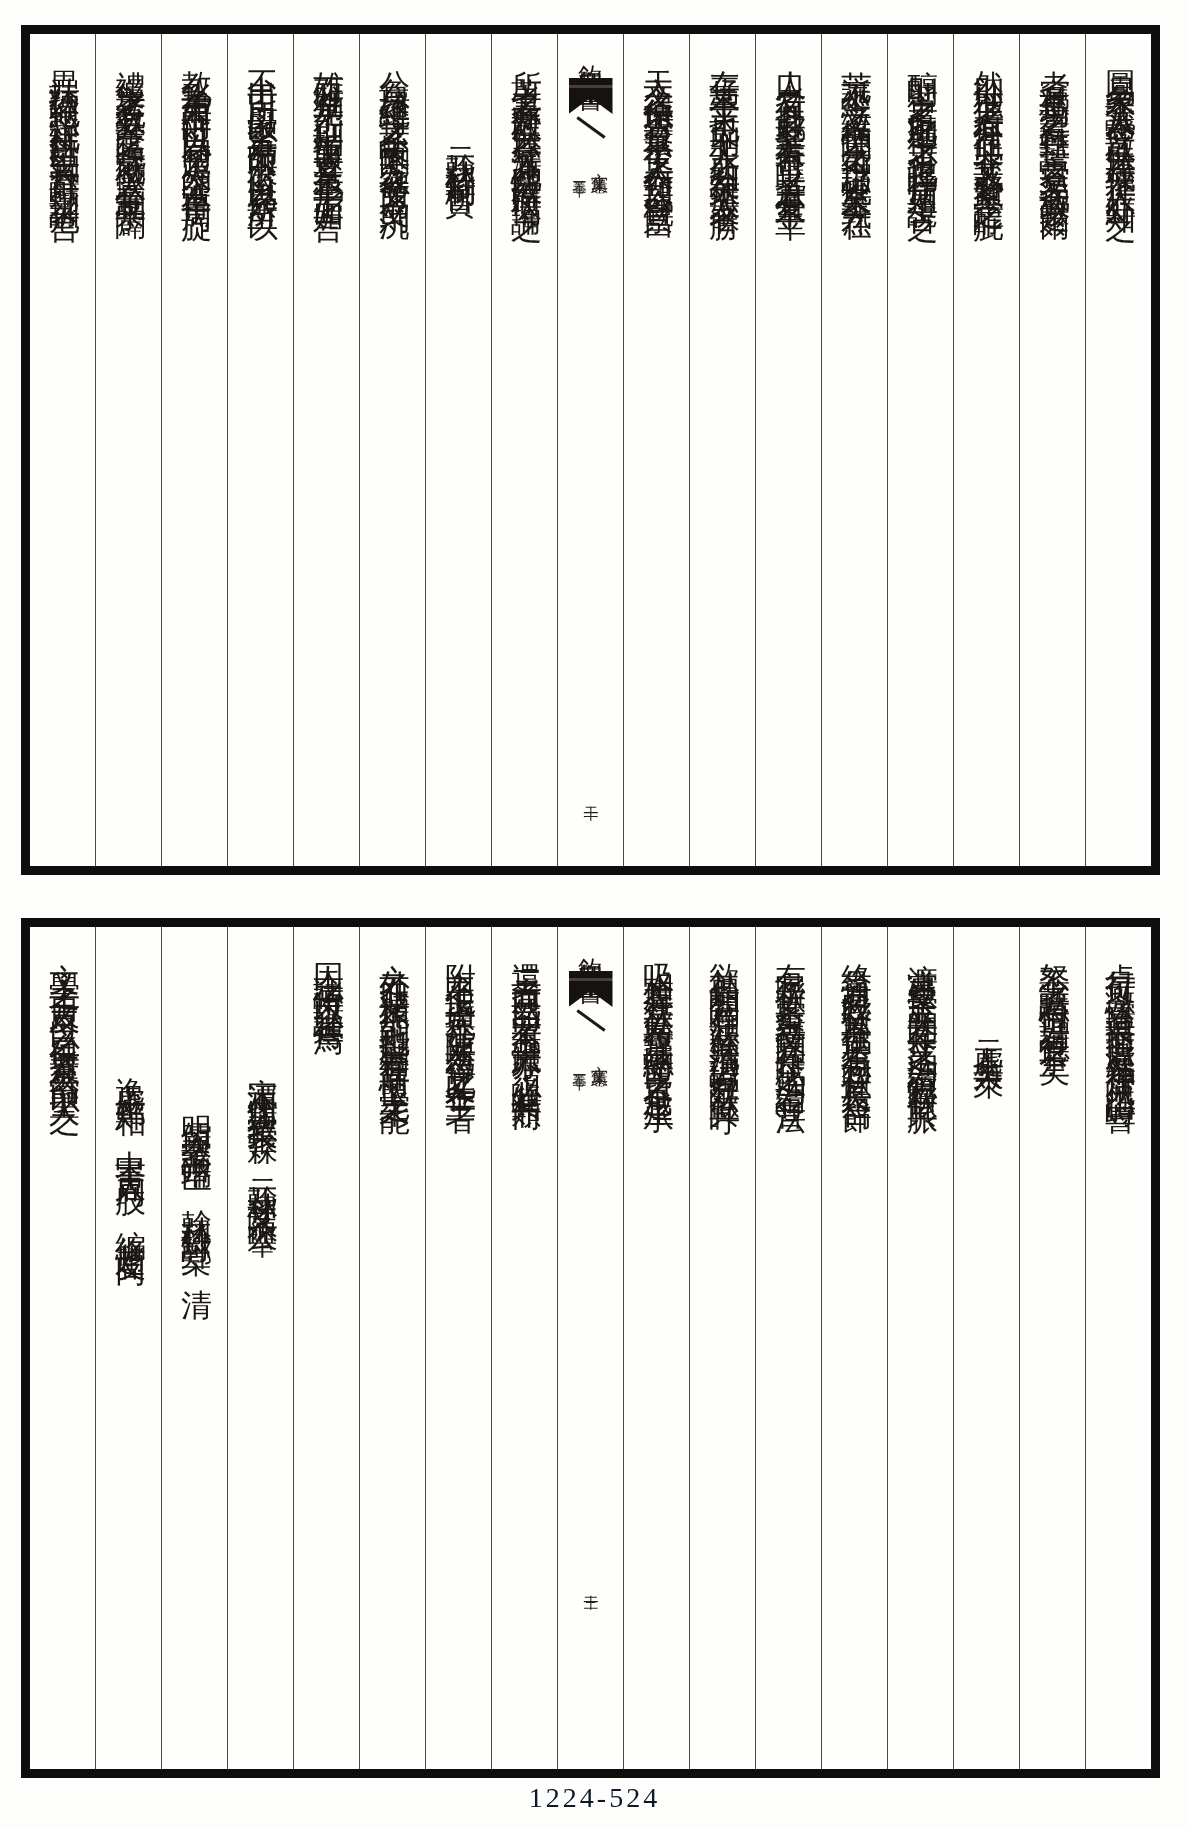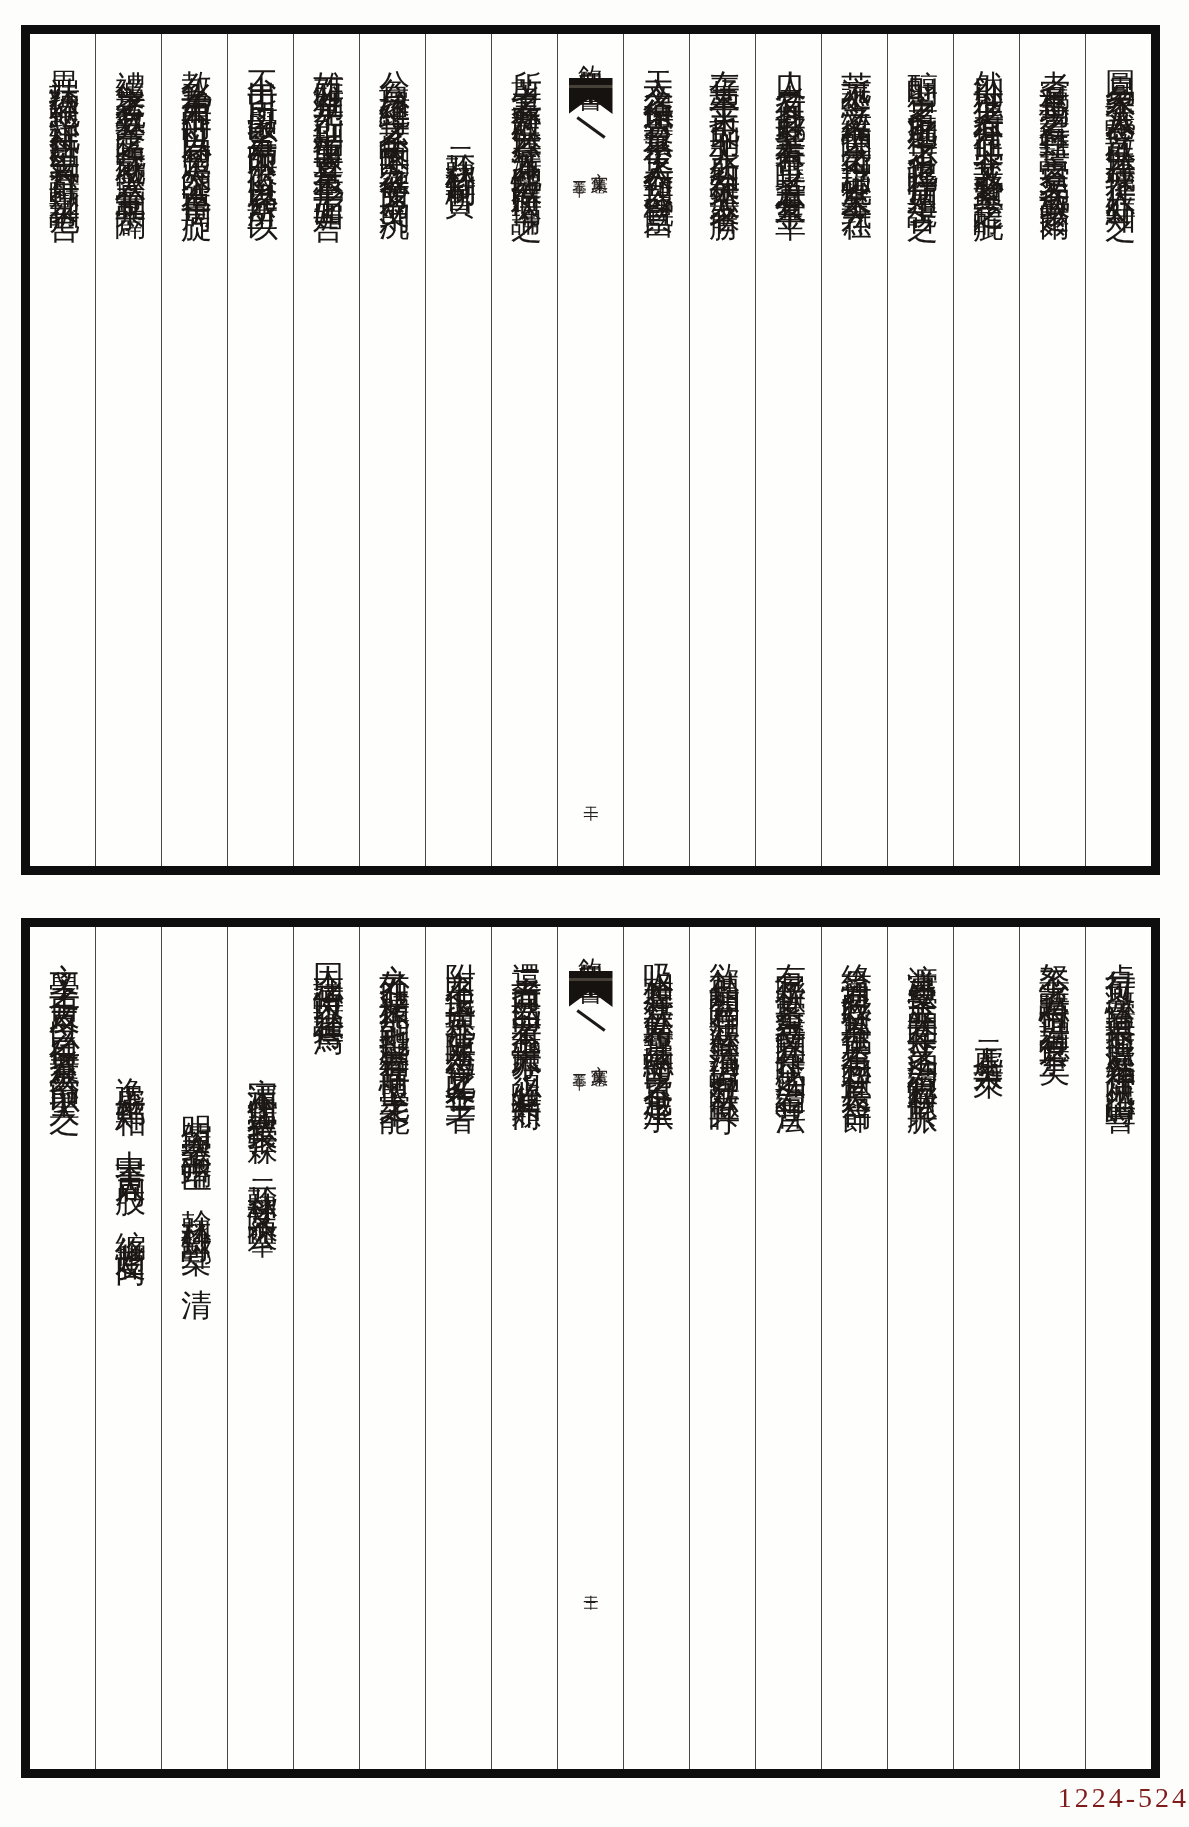--- a/index.html
+++ b/index.html
@@ -85,24 +85,24 @@
     color: #241f1c;
     margin-top: auto;
   }
   .page-upper .bx-folio { margin-bottom: 68px; }
   .page-lower .bx-folio { margin-bottom: 182px; }
 
   .plate-number {
     position: absolute;
     left: 0; right: 0;
     top: 1782px;
-    text-align: right;
+    text-align: center;
     font-size: 28px;
     letter-spacing: 3px;
-    color: #7f1d1d;
+    color: #0f172a;
   }
 </style>
 </head>
 <body>
 
 <div class="sheet">
 
   <div class="page page-upper">
     <div class="col">圖易象本議八卷今皆散佚無存或僅存人亦鮮知之</div>
     <div class="col">者竊意事功之實行難亡語言之空文易泯故致是爾</div>

